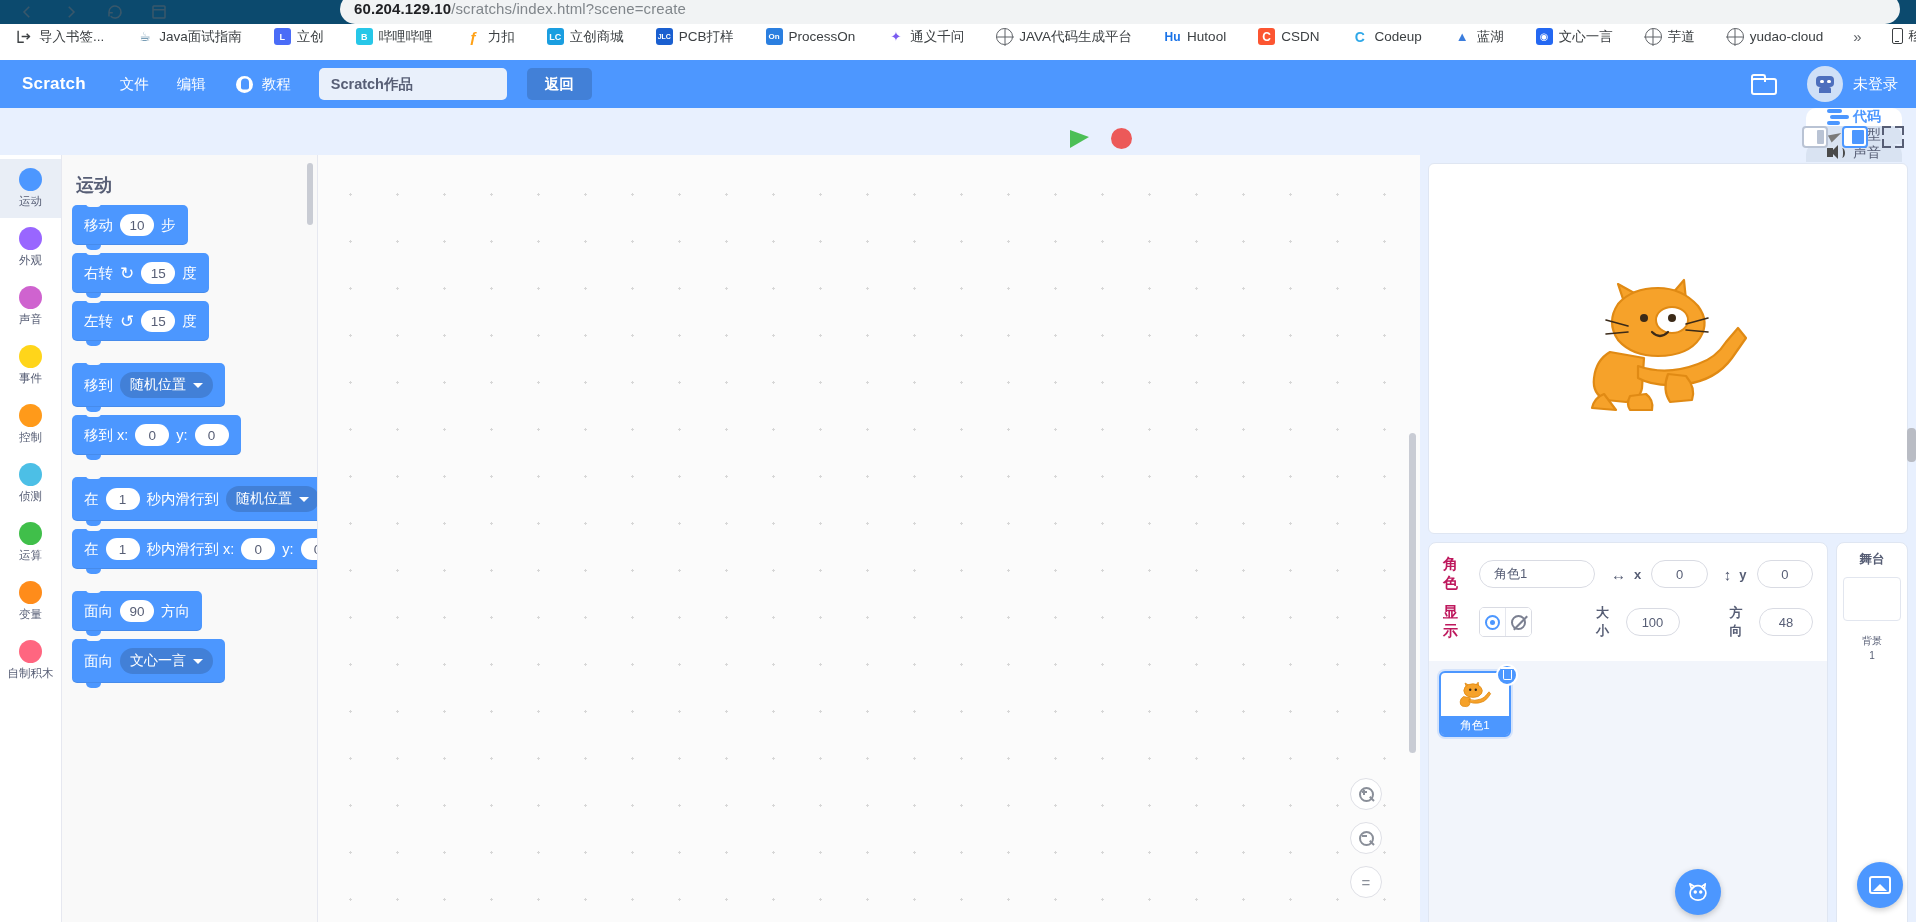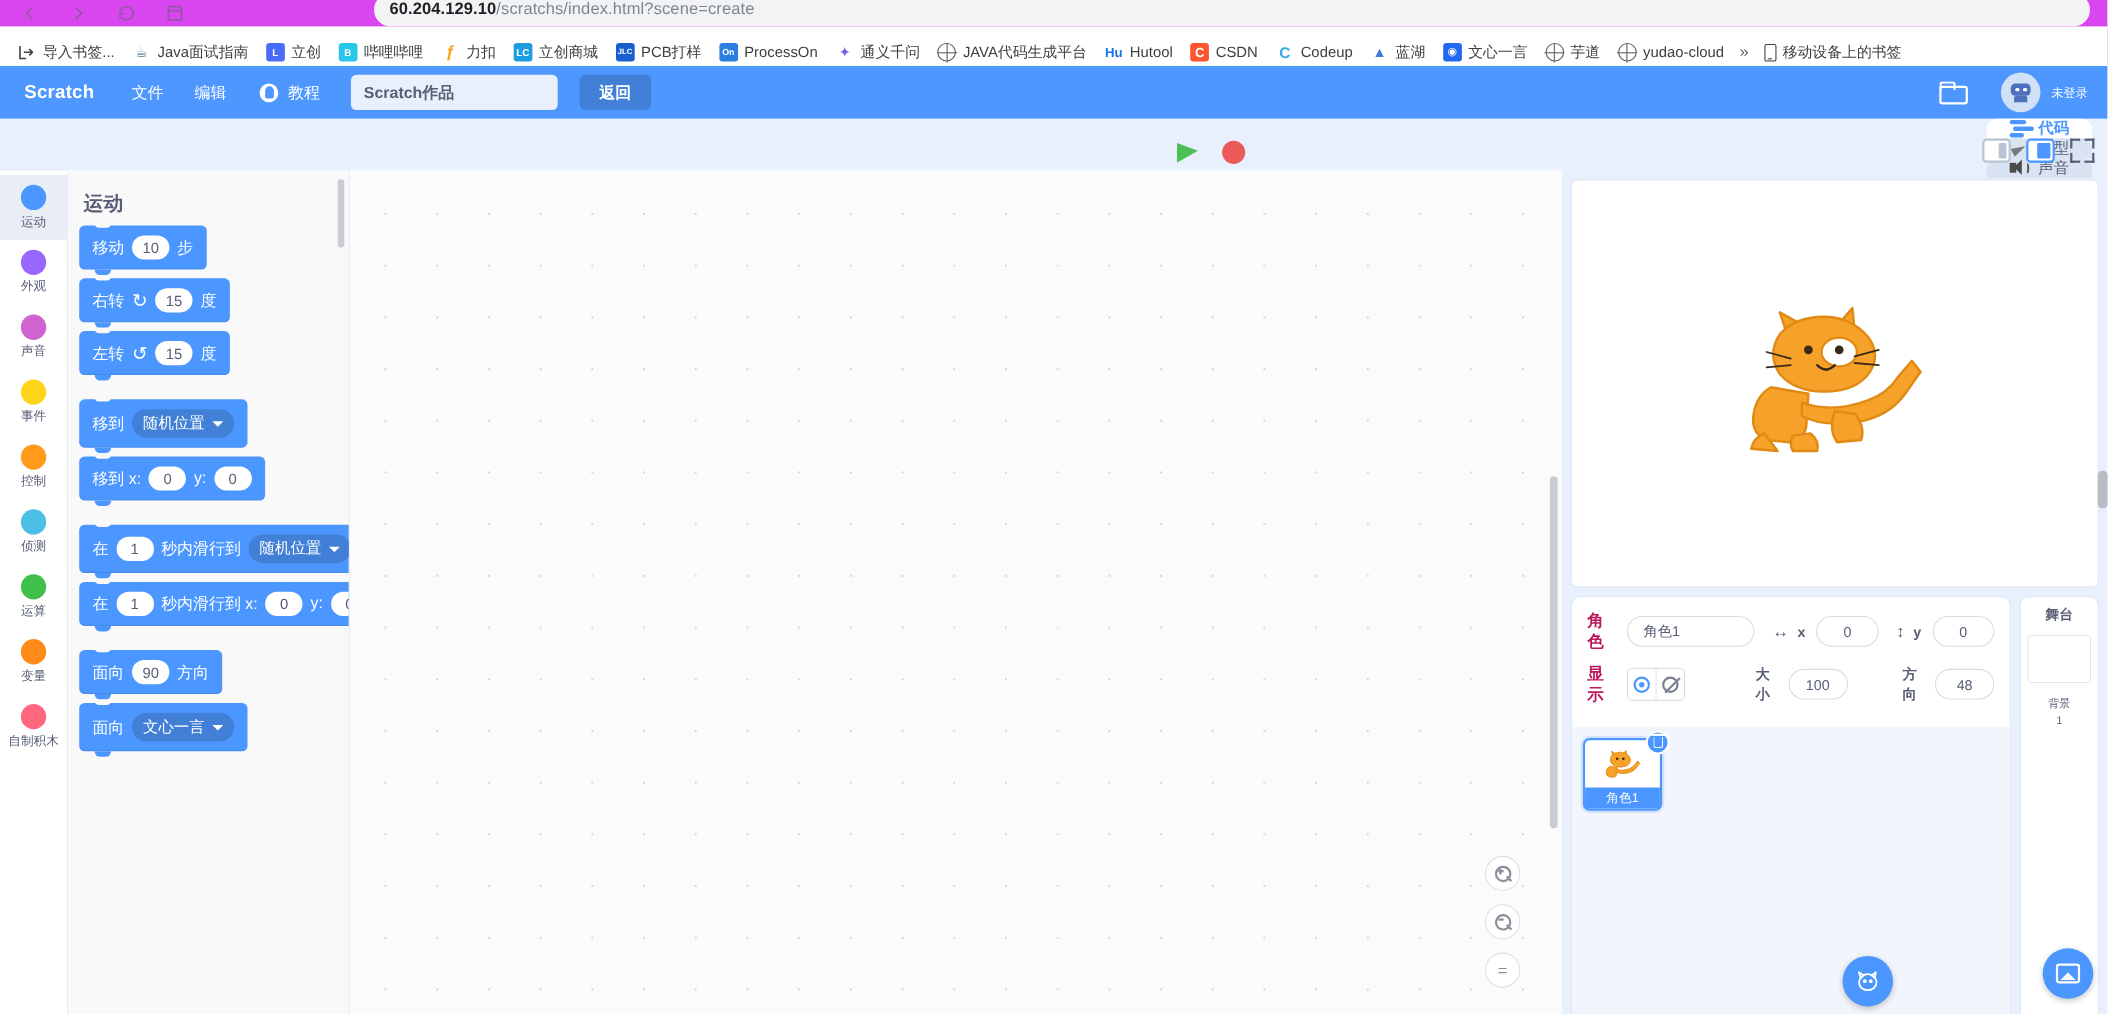--- a/index.html
+++ b/index.html
@@ -5,41 +5,41 @@
   * { box-sizing: border-box; margin: 0; padding: 0; }
   html, body { width: 1916px; height: 922px; overflow: hidden; }
   body {
     font-family: "Liberation Sans", "DejaVu Sans", sans-serif;
     background: #ffffff;
     color: #202124;
     -webkit-font-smoothing: antialiased;
   }
 
   
-  #browser-chrome { height: 60px; background: #d946ef; position: relative; }
+  #browser-chrome { height: 60px; background: #0c4a6e; position: relative; }
 
   .chrome-top {
     height: 24px; display: flex; align-items: center; padding: 0 10px;
     position: relative; overflow: hidden;
   }
   .nav-icons { display: flex; align-items: center; gap: 26px; padding-left: 8px; color: #9aa0a6; }
   .nav-ico { width: 18px; height: 18px; opacity: .55; }
   .urlbar {
     position: absolute; left: 340px; top: -6px; height: 30px; width: 1560px;
     background: #f1f3f4; border-radius: 16px; display: flex; align-items: center;
     padding: 0 14px; gap: 10px; overflow: hidden;
   }
   .url-text {
     font-size: 15px; color: #202124; white-space: nowrap; font-weight: 600;
     letter-spacing: .1px; line-height: 30px;
   }
   .url-text .dim { color: #80868b; font-weight: 400; }
 
   .bookmark-bar {
-    height: 36px; display: flex; align-items: flex-end; gap: 0px;
+    height: 36px; display: flex; align-items: flex-start; gap: 16px;
     padding: 0 8px; background: #ffffff; overflow: hidden; white-space: nowrap;
   }
   .bm {
     display: inline-flex; align-items: center; gap: 6px; padding: 4px 8px;
     border-radius: 4px; font-size: 13.5px; color: #3c4043; cursor: default;
     flex: 0 0 auto;
   }
   .bm .lbl { line-height: 16px; }
   .bm-ico {
     width: 17px; height: 17px; border-radius: 3px; display: inline-flex;
@@ -117,21 +117,21 @@
     position: absolute; top: 0; left: 1px; width: 18px; height: 11px;
     background: #4d6fbd; border-radius: 4px;
   }
   .robot-eye {
     position: absolute; top: 4px; width: 3.5px; height: 3.5px; background: #fff; border-radius: 50%;
   }
   .robot-body {
     position: absolute; bottom: 0; left: 4px; width: 12px; height: 6px;
     background: #4d6fbd; border-radius: 2px 2px 0 0;
   }
-  .acct-label { font-size: 11px; color: #fff; }
+  .acct-label { font-size: 15px; color: #fff; }
 
   
   #tab-row {
     height: 47px; background: #e8f0fe; display: flex; align-items: flex-end;
     padding: 0 8px; position: relative; flex-direction: column;
   }
   .tab {
     height: 40px; min-width: 96px; border-radius: 10px 10px 0 0;
     display: flex; align-items: center; justify-content: center; gap: 7px;
     font-size: 14px; color: #575e75; background: #d9e3f2; margin-right: 6px;

